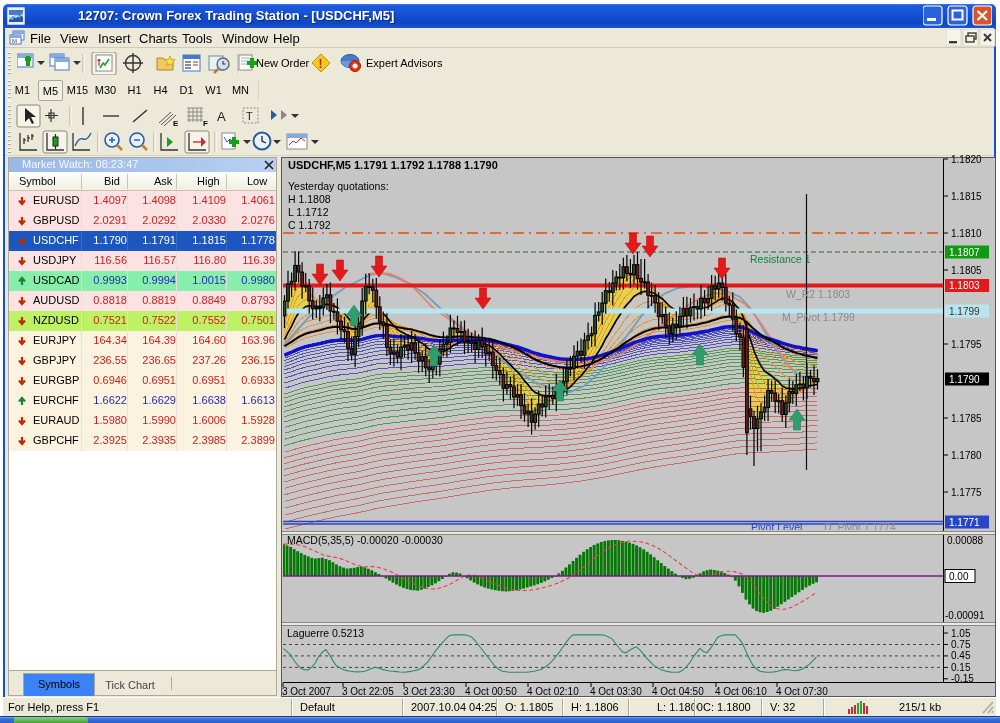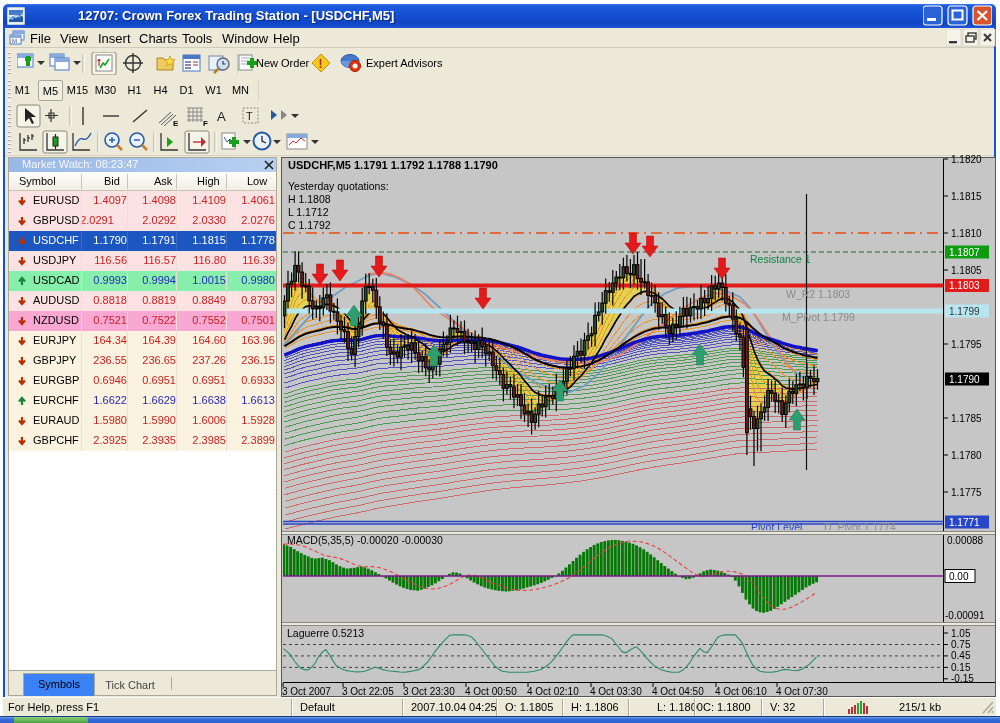--- a/index.html
+++ b/index.html
@@ -236,21 +236,21 @@
 <span class="abs" style="left:72px;top:0;width:1px;height:20px;background:#e8e0d4"></span>
 <span class="abs" style="left:118px;top:0;width:1px;height:20px;background:#e8e0d4"></span>
 <span class="abs" style="left:167px;top:0;width:1px;height:20px;background:#e8e0d4"></span>
 <span class="abs" style="left:217px;top:0;width:1px;height:20px;background:#e8e0d4"></span>
 </div>
 <div class="abs" style="left:0;top:53px;width:267px;height:20px;background:#fce2e2;font-size:11px;">
 <svg class="abs" style="left:8px;top:5px" width="10" height="10">
           <path d="M5 1 L5 7 M2 4.5 L5 8 L8 4.5" stroke="#b83000" stroke-width="2.2" fill="none"></path>
         </svg>
 <span class="abs" style="left:24px;top:3px;color:#000">GBPUSD</span>
-<span class="abs" style="left:118px;top:3px;width:60px;text-align:center;color:#cc2020;transform:translateX(-100%);">2.0291</span>
+<span class="abs" style="left:118px;top:3px;width:60px;text-align:right;color:#cc2020;transform:translateX(-100%);">2.0291</span>
 <span class="abs" style="left:167px;top:3px;width:60px;text-align:right;color:#cc2020;transform:translateX(-100%);">2.0292</span>
 <span class="abs" style="left:217px;top:3px;width:60px;text-align:right;color:#cc2020;transform:translateX(-100%);">2.0330</span>
 <span class="abs" style="left:266px;top:3px;width:60px;text-align:right;color:#cc2020;transform:translateX(-100%);">2.0276</span>
 <span class="abs" style="left:72px;top:0;width:1px;height:20px;background:#e8e0d4"></span>
 <span class="abs" style="left:118px;top:0;width:1px;height:20px;background:#e8e0d4"></span>
 <span class="abs" style="left:167px;top:0;width:1px;height:20px;background:#e8e0d4"></span>
 <span class="abs" style="left:217px;top:0;width:1px;height:20px;background:#e8e0d4"></span>
 </div>
 <div class="abs" style="left:0;top:73px;width:267px;height:20px;background:#1c56c0;font-size:11px;">
 <svg class="abs" style="left:8px;top:5px" width="10" height="10">
@@ -301,21 +301,21 @@
 <span class="abs" style="left:24px;top:3px;color:#000">AUDUSD</span>
 <span class="abs" style="left:118px;top:3px;width:60px;text-align:right;color:#cc2020;transform:translateX(-100%);">0.8818</span>
 <span class="abs" style="left:167px;top:3px;width:60px;text-align:right;color:#cc2020;transform:translateX(-100%);">0.8819</span>
 <span class="abs" style="left:217px;top:3px;width:60px;text-align:right;color:#cc2020;transform:translateX(-100%);">0.8849</span>
 <span class="abs" style="left:266px;top:3px;width:60px;text-align:right;color:#cc2020;transform:translateX(-100%);">0.8793</span>
 <span class="abs" style="left:72px;top:0;width:1px;height:20px;background:#e8e0d4"></span>
 <span class="abs" style="left:118px;top:0;width:1px;height:20px;background:#e8e0d4"></span>
 <span class="abs" style="left:167px;top:0;width:1px;height:20px;background:#e8e0d4"></span>
 <span class="abs" style="left:217px;top:0;width:1px;height:20px;background:#e8e0d4"></span>
 </div>
-<div class="abs" style="left:0;top:153px;width:267px;height:20px;background:#f9a8d4;font-size:11px;">
+<div class="abs" style="left:0;top:153px;width:267px;height:20px;background:#bef264;font-size:11px;">
 <svg class="abs" style="left:8px;top:5px" width="10" height="10">
           <path d="M5 1 L5 7 M2 4.5 L5 8 L8 4.5" stroke="#b83000" stroke-width="2.2" fill="none"></path>
         </svg>
 <span class="abs" style="left:24px;top:3px;color:#000">NZDUSD</span>
 <span class="abs" style="left:118px;top:3px;width:60px;text-align:right;color:#cc2020;transform:translateX(-100%);">0.7521</span>
 <span class="abs" style="left:167px;top:3px;width:60px;text-align:right;color:#cc2020;transform:translateX(-100%);">0.7522</span>
 <span class="abs" style="left:217px;top:3px;width:60px;text-align:right;color:#cc2020;transform:translateX(-100%);">0.7552</span>
 <span class="abs" style="left:266px;top:3px;width:60px;text-align:right;color:#cc2020;transform:translateX(-100%);">0.7501</span>
 <span class="abs" style="left:72px;top:0;width:1px;height:20px;background:#e8e0d4"></span>
 <span class="abs" style="left:118px;top:0;width:1px;height:20px;background:#e8e0d4"></span>

